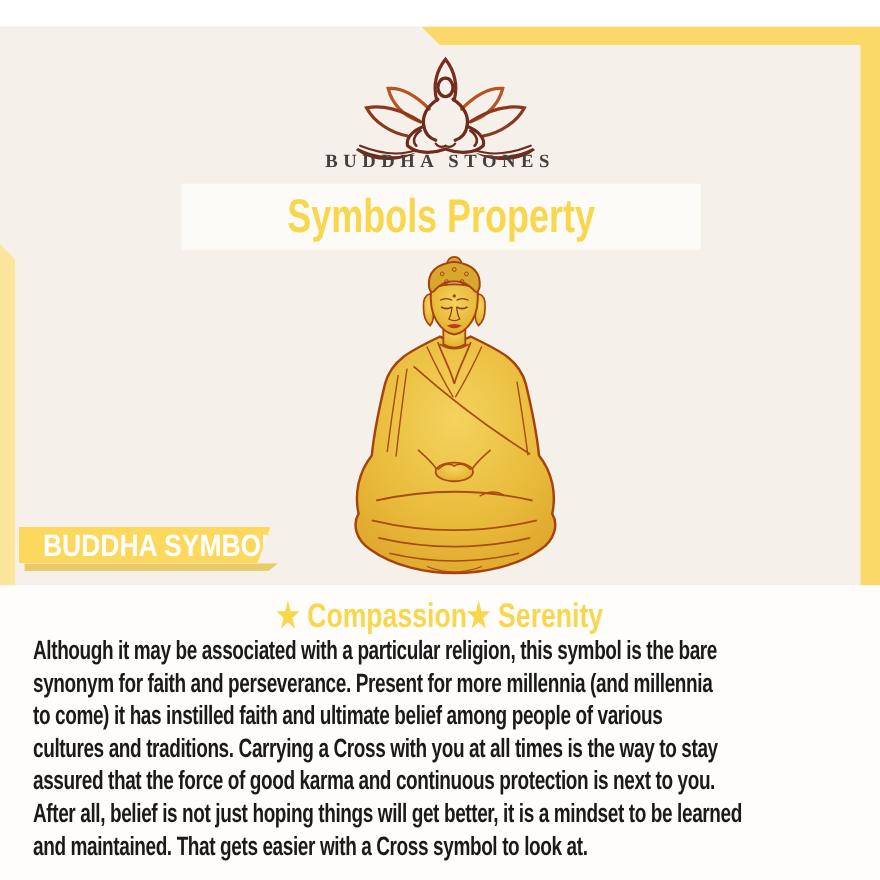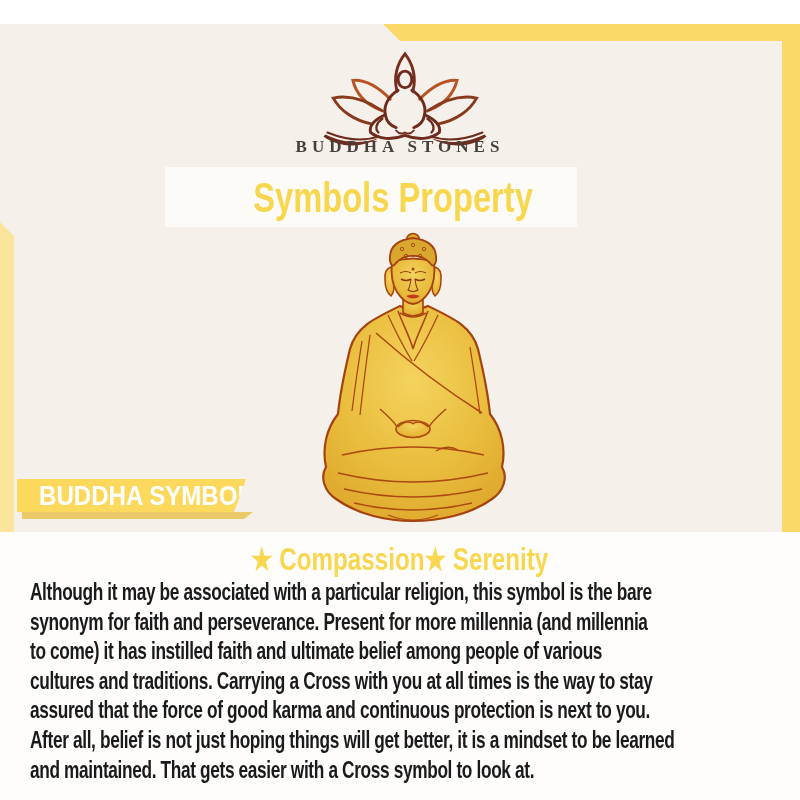--- a/index.html
+++ b/index.html
@@ -21,22 +21,22 @@
     clip-path:polygon(0 0,calc(100% - 42px) 0,100% 100%,0 100%);}
 
   
   .logo-wrap{position:absolute;left:0;top:0;width:800px;text-align:center;}
   .logo-svg{position:absolute;left:302px;top:26px;}
   .brand-name{position:absolute;left:0;top:113px;width:800px;text-align:center;
     font-family:"Liberation Serif",serif;font-size:17px;font-weight:700;
     letter-spacing:5px;color:var(--brand_text,#45403c);}
 
   
-  .title-band{position:absolute;left:165px;top:143px;width:412px;height:60px;
-    background:var(--band_white,#fdfbf7);display:flex;align-items:center;justify-content:flex-end;}
+  .title-band{position:absolute;left:165px;top:143px;width:472px;height:60px;
+    background:var(--band_white,#fdfbf7);display:flex;align-items:center;justify-content:center;}
   .title-text{font-size:43px;font-weight:700;color:var(--headline_yellow,#f8d74e);
     display:inline-block;transform:scaleX(.76);transform-origin:center center;white-space:nowrap;}
 
   
   .buddha-svg{position:absolute;left:318px;top:205px;}
 
   
   .ribbon{position:absolute;left:17px;top:455px;width:229px;height:33px;
     background:var(--ribbon_yellow,#fcd95c);
     clip-path:polygon(0 0,100% 0,calc(100% - 12px) 100%,0 100%);

